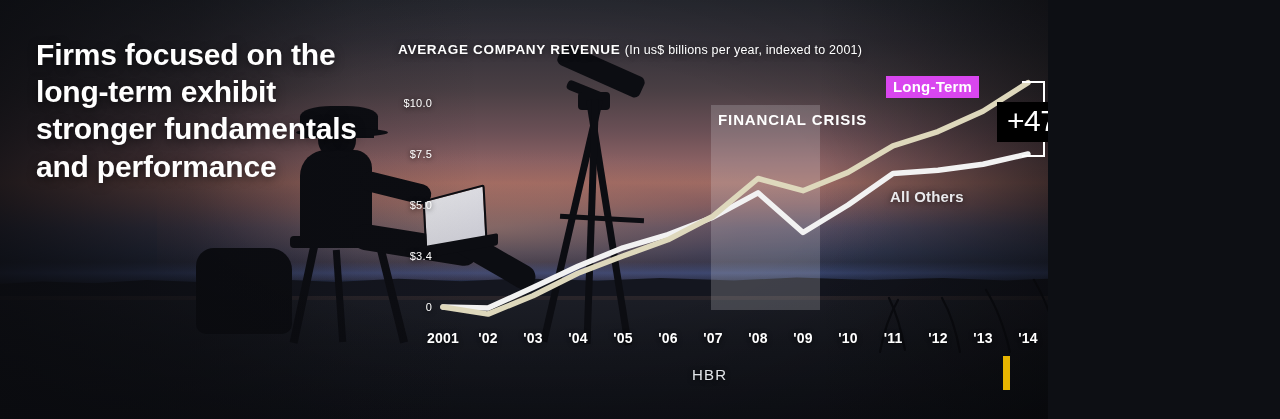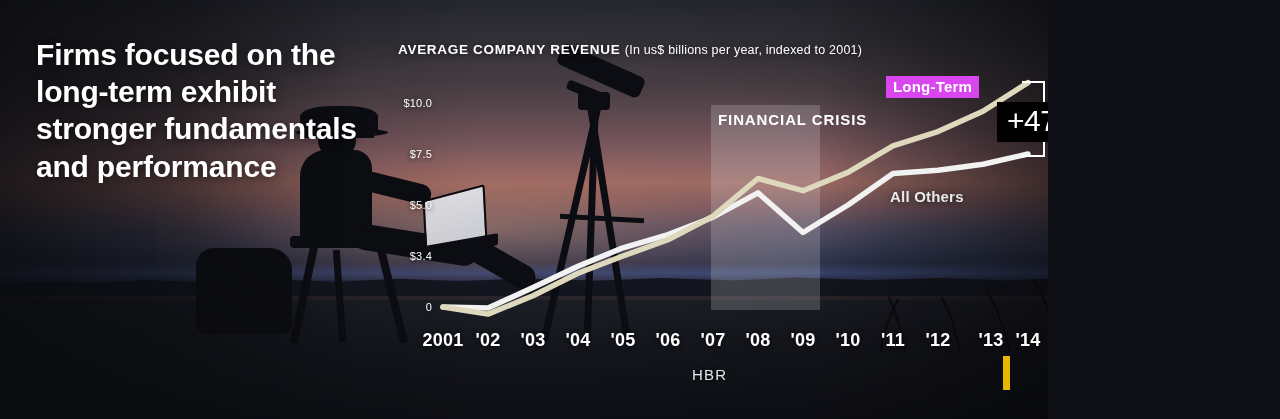--- a/index.html
+++ b/index.html
@@ -145,21 +145,21 @@
   .ylabels { position:absolute; left:0; top:0; }
   .ylabel {
     position:absolute; right:0; transform:translateY(-50%);
     color:#ffffff; font-size:11px; font-weight:400; letter-spacing:0.2px;
     text-shadow:0 1px 5px rgba(0,0,0,0.75);
     white-space:nowrap;
   }
   .xlabels { position:absolute; left:0; top:0; }
   .xlabel {
     position:absolute; transform:translateX(-50%);
-    color:#ffffff; font-size:18px; font-weight:700; letter-spacing:0.2px;
+    color:#ffffff; font-size:14px; font-weight:700; letter-spacing:0.2px;
     text-shadow:0 1px 5px rgba(0,0,0,0.75);
     white-space:nowrap;
     text-align:center;
   }
 
   .crisis-band {
     position:absolute; left:711px; top:105px; width:109px; height:205px;
     background:rgba(236,236,240,0.20);
   }
   .crisis-label {
@@ -289,21 +289,21 @@
         <div class="xlabel" style="left: 533px; top: 330px;">'03</div>
         <div class="xlabel" style="left: 578px; top: 330px;">'04</div>
         <div class="xlabel" style="left: 623px; top: 330px;">'05</div>
         <div class="xlabel" style="left: 668px; top: 330px;">'06</div>
         <div class="xlabel" style="left: 713px; top: 330px;">'07</div>
         <div class="xlabel" style="left: 758px; top: 330px;">'08</div>
         <div class="xlabel" style="left: 803px; top: 330px;">'09</div>
         <div class="xlabel" style="left: 848px; top: 330px;">'10</div>
         <div class="xlabel" style="left: 893px; top: 330px;">'11</div>
         <div class="xlabel" style="left: 938px; top: 330px;">'12</div>
-        <div class="xlabel" style="left: 983px; top: 330px; margin-left: 8px;">'13</div>
+        <div class="xlabel" style="left: 983px; top: 330px;">'13</div>
         <div class="xlabel" style="left: 1028px; top: 330px;">'14</div>
       </div>
 
     <svg class="lines" viewBox="0 0 1280 419">
       <path id="line-all-others" fill="none" stroke="#f2f2f2" stroke-width="5.5" stroke-linejoin="round" stroke-linecap="round" d="M443.0 307.0 L488.0 308.0 L533.0 287.6 L578.0 266.2 L623.0 247.8 L668.0 234.6 L713.0 217.2 L758.0 192.8 L803.0 232.5 L848.0 205.0 L893.0 173.4 L938.0 170.3 L983.0 164.2 L1028.0 154.0"></path>
       <path id="line-long-term" fill="none" stroke="#ded8bc" stroke-width="5.5" stroke-linejoin="round" stroke-linecap="round" d="M443.0 307.0 L488.0 314.1 L533.0 295.8 L578.0 273.3 L623.0 256.0 L668.0 239.7 L713.0 216.2 L758.0 178.5 L803.0 190.7 L848.0 172.4 L893.0 145.8 L938.0 131.6 L983.0 111.2 L1028.0 82.6"></path>
       <path d="M1022 82 L1044 82 L1044 156 L1022 156" fill="none" stroke="#ffffff" stroke-width="2"></path>
     </svg>
 
     <div class="series-label boxed" style="left:886px; top:76px;">Long-Term</div>

